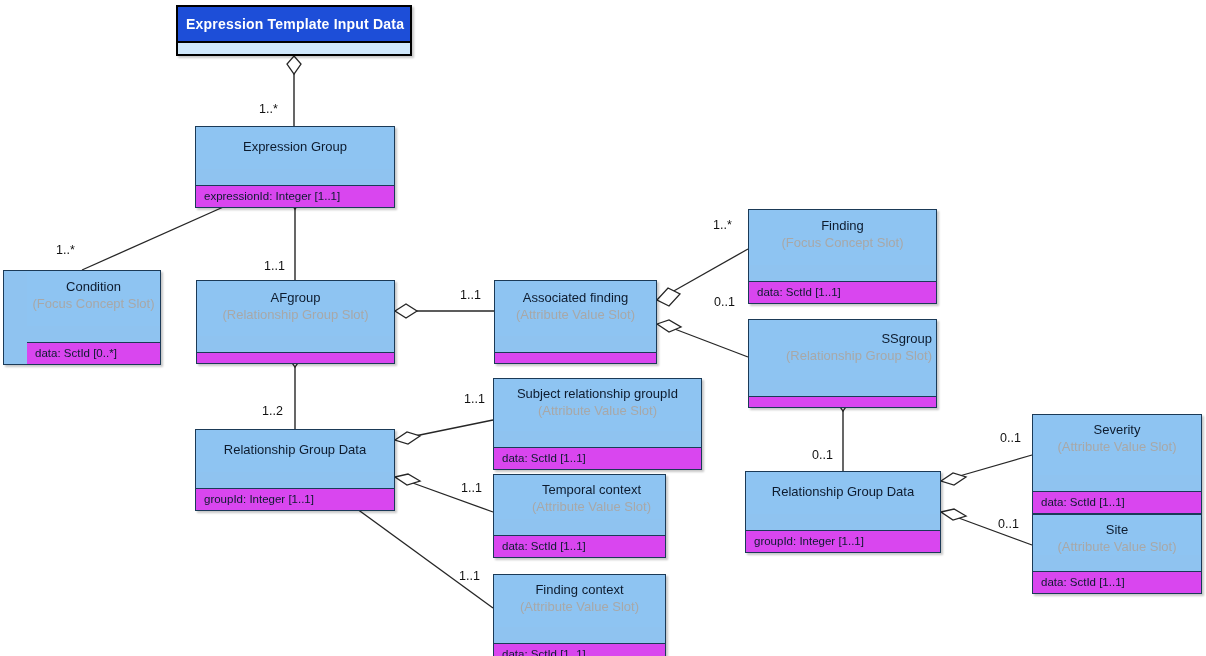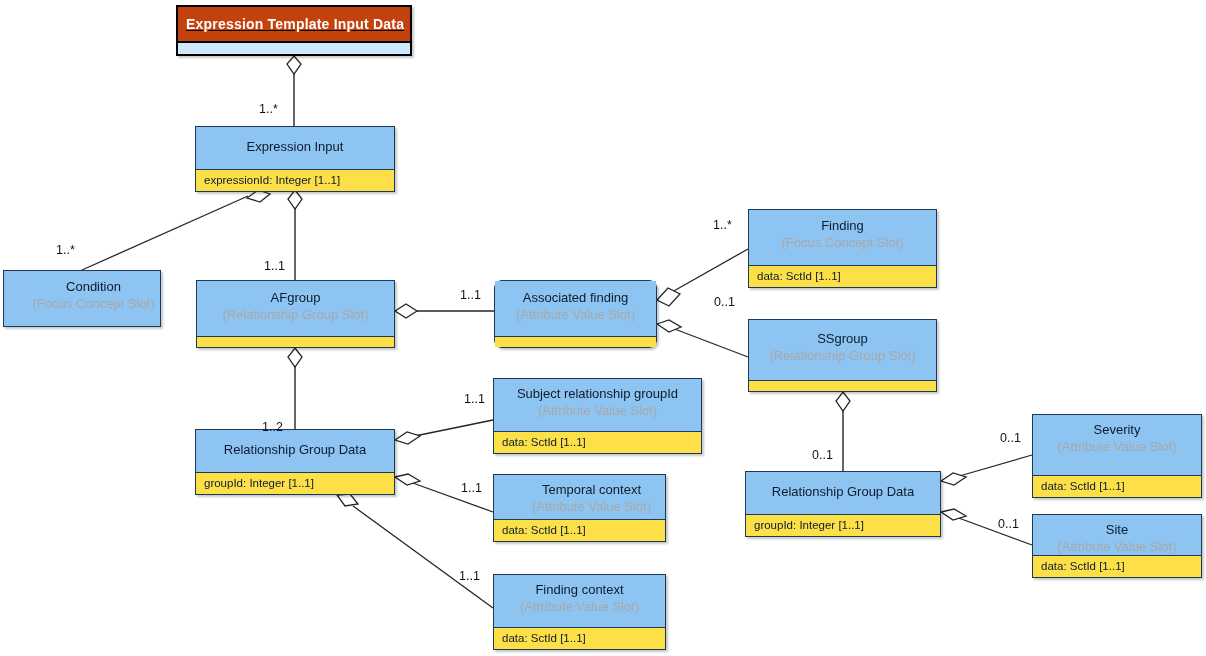--- a/index.html
+++ b/index.html
@@ -46,22 +46,23 @@
   }
   .uml-stereotype {
     font-size: 13px;
     line-height: 17px;
     color: #a8a8a8;
     white-space: nowrap;
   }
   .uml-attrs {
     box-sizing: border-box;
     border-top: 1px solid #1b3a57;
-    background: #fde047;
+    background: #d946ef;
     padding: 3px 6px 3px 8px;
+    margin-top: 16px;
   }
   .uml-attr {
     font-size: 11.5px;
     line-height: 15px;
     color: #0d1b2e;
     white-space: nowrap;
   }
   .uml-attrs.empty {
     padding: 0;
     height: 11px;
@@ -69,25 +70,24 @@
   
   .title-class {
     position: absolute;
     box-sizing: border-box;
     border: 2px solid #000000;
     background: #1b6cb5;
     box-shadow: 2px 2px 2px rgba(0,0,0,0.22);
   }
   .title-head {
     box-sizing: border-box;
-    background: #c2410c;
+    background: #1d4ed8;
     text-align: center;
     padding: 9px 8px 9px 8px;
     border-bottom: 2px solid #000000;
-    text-decoration: underline;
   }
   .title-name {
     font-size: 14px;
     font-weight: bold;
     color: #ffffff;
     white-space: nowrap;
     letter-spacing: 0.2px;
   }
   .title-attrs {
     box-sizing: border-box;
@@ -177,62 +177,65 @@
 
   <div class="title-class" style="left:176px; top:5px; width:236px;">
     <div class="title-head">
       <div class="title-name">Expression Template Input Data</div>
     </div>
     <div class="title-attrs"></div>
   </div>
 
   <div class="uml-class" style="left:195px; top:126px; width:200px;">
     <div class="uml-head" style="height:42px; padding-top:11px;">
-      <div class="uml-name">Expression Input</div>
+      <div class="uml-name">Expression Group</div>
     </div>
     <div class="uml-attrs">
       <div class="uml-attr">expressionId: Integer [1..1]</div>
     </div>
   </div>
 
   <div class="uml-class" style="left:3px; top:270px; width:158px;padding-left:23px;">
     <div class="uml-head" style="height:55px; padding-top:7px;">
       <div class="uml-name">Condition</div>
       <div class="uml-stereotype">(Focus Concept Slot)</div>
     </div>
+    <div class="uml-attrs">
+      <div class="uml-attr">data: SctId [0..*]</div>
+    </div>
   </div>
 
   <div class="uml-class" style="left:196px; top:280px; width:199px;">
     <div class="uml-head" style="height:55px; padding-top:8px;">
       <div class="uml-name">AFgroup</div>
       <div class="uml-stereotype">(Relationship Group Slot)</div>
     </div>
     <div class="uml-attrs empty"></div>
   </div>
 
-  <div class="uml-class" style="left:494px; top:280px; width:163px;border-radius:8px;">
+  <div class="uml-class" style="left:494px; top:280px; width:163px;">
     <div class="uml-head" style="height:55px; padding-top:8px;">
       <div class="uml-name">Associated finding</div>
       <div class="uml-stereotype">(Attribute Value Slot)</div>
     </div>
     <div class="uml-attrs empty"></div>
   </div>
 
   <div class="uml-class" style="left:748px; top:209px; width:189px;">
     <div class="uml-head" style="height:55px; padding-top:7px;">
       <div class="uml-name">Finding</div>
       <div class="uml-stereotype">(Focus Concept Slot)</div>
     </div>
     <div class="uml-attrs">
       <div class="uml-attr">data: SctId [1..1]</div>
     </div>
   </div>
 
   <div class="uml-class" style="left:748px; top:319px; width:189px;">
-    <div class="uml-head" style="height:60px; padding-top:10px;">
+    <div class="uml-head" style="height:60px; padding-top:10px;text-align:right;">
       <div class="uml-name">SSgroup</div>
       <div class="uml-stereotype">(Relationship Group Slot)</div>
     </div>
     <div class="uml-attrs empty"></div>
   </div>
 
   <div class="uml-class" style="left:195px; top:429px; width:200px;">
     <div class="uml-head" style="height:42px; padding-top:11px;">
       <div class="uml-name">Relationship Group Data</div>
     </div>
@@ -299,21 +302,21 @@
       <div class="uml-attr">data: SctId [1..1]</div>
     </div>
   </div>
 
   <div class="mult-label" style="left:259px; top:102px;">1..*</div>
   <div class="mult-label" style="left:56px; top:243px;">1..*</div>
   <div class="mult-label" style="left:264px; top:259px;">1..1</div>
   <div class="mult-label" style="left:460px; top:288px;">1..1</div>
   <div class="mult-label" style="left:713px; top:218px;">1..*</div>
   <div class="mult-label" style="left:714px; top:295px;">0..1</div>
-  <div class="mult-label" style="left:262px; top:404px;margin-top:16px;">1..2</div>
+  <div class="mult-label" style="left:262px; top:404px;">1..2</div>
   <div class="mult-label" style="left:464px; top:392px;">1..1</div>
   <div class="mult-label" style="left:461px; top:481px;">1..1</div>
   <div class="mult-label" style="left:459px; top:569px;">1..1</div>
   <div class="mult-label" style="left:812px; top:448px;">0..1</div>
   <div class="mult-label" style="left:1000px; top:431px;">0..1</div>
   <div class="mult-label" style="left:998px; top:517px;">0..1</div>
 
 </div>
 
 </body></html>

